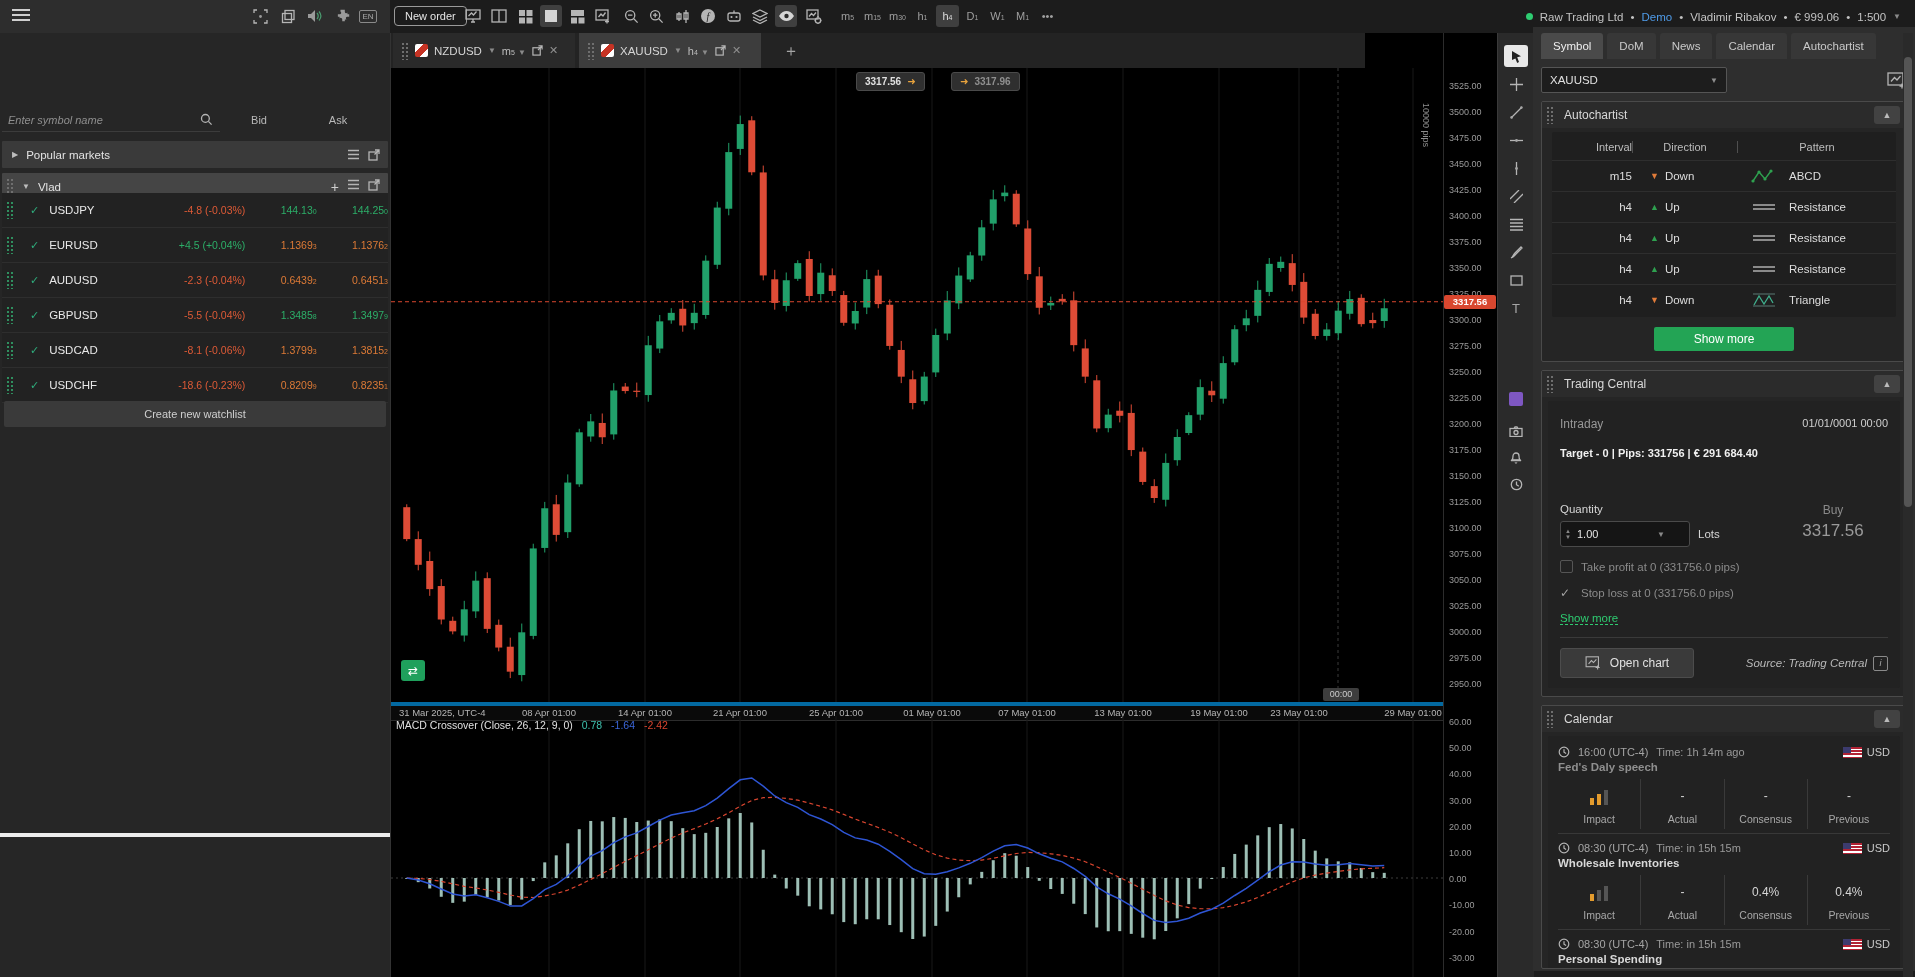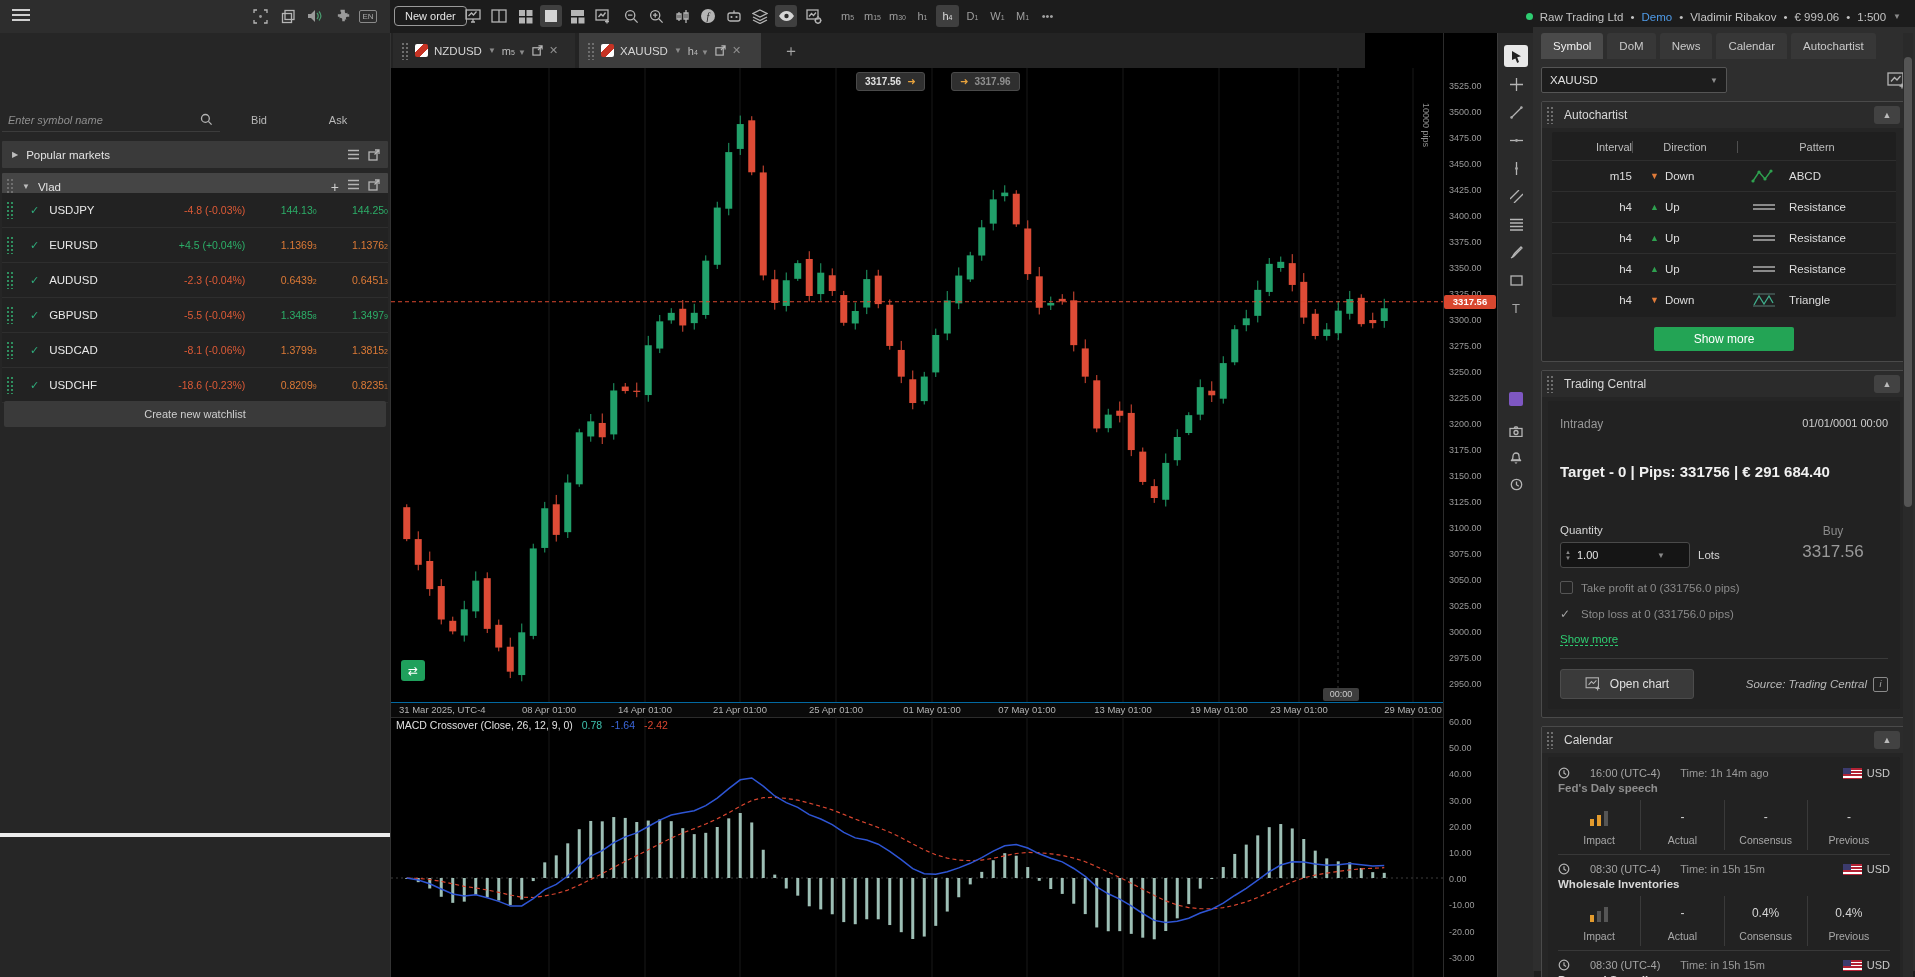--- a/index.html
+++ b/index.html
@@ -58,21 +58,21 @@
   #chartwrap{position:absolute;left:390px;top:33px;width:1107px;height:944px;background:#000;border-left:1px solid #333;}
   #charttabs{position:absolute;left:0;top:0;width:974px;height:35px;background:#232323;}
   .ctab{position:absolute;top:0;height:35px;display:flex;align-items:center;gap:6px;padding:0 8px;box-sizing:border-box;cursor:pointer;}
   .ctab .flag{width:13px;height:13px;border-radius:2px;background:linear-gradient(135deg,#fff 32%,#c63324 32%,#c63324 68%,#fff 68%);}
   .ctab .sym{color:#d5d5d5;font-size:11.5px;}
   .ctab .car{color:#8a8a8a;font-size:8px;}
   .ctab .tf{color:#bdbdbd;font-size:11px;}
   .ctab .mini{color:#8f8f8f;font-size:11px;}
   .plus-tab{position:absolute;top:8px;left:392px;color:#a5a5a5;font-size:16px;cursor:pointer;}
   #mainchart{position:absolute;left:0;top:35px;}
-  #datestrip{position:absolute;left:0;top:669px;width:1053px;height:14px;background:#0a0a0a;border-top:1px solid #0369a1;border-bottom:1px solid #2c2c2c;}
+  #datestrip{position:absolute;left:0;top:669px;width:1053px;height:14px;background:#0a0a0a;border-top:4px solid #0369a1;border-bottom:1px solid #2c2c2c;}
   .dtick{position:absolute;top:1px;font-size:9.5px;color:#b5b5b5;white-space:nowrap;}
   #macdchart{position:absolute;left:0;top:683px;}
   #macd-label{position:absolute;left:5px;top:686px;font-size:10.5px;color:#e0e0e0;white-space:nowrap;}
   #macd-label .v1{color:#3fc1ae;margin-left:6px;} #macd-label .v2{color:#3b66d8;margin-left:6px;} #macd-label .v3{color:#d9452f;margin-left:6px;}
   .pill{position:absolute;top:39px;height:17px;background:#2f2f2f;border:1px solid #4a4a4a;border-radius:3px;
         display:flex;align-items:center;gap:6px;padding:0 8px;font-size:10px;font-weight:bold;cursor:pointer;}
   .pill .arr{color:#e8a33d;font-size:10px;}
   .pips-vert{position:absolute;left:1030px;top:70px;writing-mode:vertical-rl;font-size:9px;color:#8d8d8d;}
   .jump-btn{position:absolute;left:10px;top:627px;width:24px;height:21px;background:#1fa05c;border-radius:3px;color:#fff;
             display:flex;align-items:center;justify-content:center;font-size:12px;cursor:pointer;}
@@ -111,21 +111,21 @@
   .ac-c1{width:80px;text-align:right;} .ac-c2{width:105px;display:flex;align-items:center;justify-content:flex-start;padding-left:18px;box-sizing:border-box;gap:6px;}
   .ac-c3{flex:1;display:flex;align-items:center;gap:12px;padding-left:14px;}
   .ac-head .ac-c2{justify-content:center;padding-left:0;} .ac-head .ac-c3{justify-content:center;padding-left:0;}
   .ac-head span{position:relative;}
   .dir-up{color:#2ea04f;font-size:9px;} .dir-down{color:#e07b39;font-size:9px;}
   .showmore-btn{display:block;margin:10px auto 10px auto;width:140px;height:24px;background:#23a455;border:0;border-radius:2px;
                 color:#fff;font-size:12px;cursor:pointer;}
   .tc-body{padding:4px 12px 10px 12px;background:#222;margin:4px 6px 8px 6px;border-radius:2px;}
   .tc-row1{display:flex;justify-content:space-between;margin-top:12px;font-size:12px;}
   .tc-row1 .per{color:#979797;} .tc-row1 .ts{color:#cfcfcf;font-size:11px;}
-  .tc-target{margin-top:32px;color:#f0f0f0;font-weight:bold;font-size:15px;}
+  .tc-target{margin-top:16px;color:#f0f0f0;font-weight:bold;font-size:11px;}
   .q-grid{display:flex;margin-top:44px;}
   .q-left{flex:1;} .q-right{width:110px;text-align:center;}
   .q-label{color:#d5d5d5;font-size:11.5px;}
   .q-inputrow{display:flex;align-items:center;gap:8px;margin-top:6px;}
   .q-input{width:128px;height:24px;background:#151515;border:1px solid #4a4a4a;border-radius:3px;display:flex;align-items:center;}
   .q-input .step{width:14px;color:#888;font-size:6px;line-height:6px;text-align:center;}
   .q-input input{background:transparent;border:0;outline:none;color:#e5e5e5;font-size:11px;width:78px;}
   .q-input .car{color:#888;font-size:8px;margin-right:6px;}
   .buy-label{color:#8a8a8a;font-size:12px;} .buy-price{color:#9a9a9a;font-size:17px;margin-top:4px;}
   .chk-row{display:flex;align-items:center;gap:8px;margin-top:13px;color:#8a8a8a;font-size:11.5px;}
@@ -135,21 +135,21 @@
   .tc-div{border-top:1px solid #3a3a3a;margin-top:12px;}
   .tc-foot{display:flex;align-items:center;margin-top:10px;}
   .openchart-btn{width:132px;height:28px;background:#3a3a3a;border:1px solid #4c4c4c;border-radius:3px;color:#e0e0e0;font-size:12px;
                  display:flex;align-items:center;justify-content:center;gap:8px;cursor:pointer;}
   .src{margin-left:auto;font-style:italic;color:#b9b9b9;font-size:11.5px;display:flex;align-items:center;gap:6px;}
   .info-i{width:13px;height:13px;border:1px solid #8a8a8a;border-radius:2px;font-size:9px;font-style:italic;text-align:center;line-height:13px;color:#aaa;}
   
   .cal-body{background:#222;margin:4px 6px 6px 6px;border-radius:2px;padding:2px 10px;}
   .ev{border-bottom:1px solid #383838;padding:8px 0 4px 0;}
   .ev:last-child{border-bottom:0;}
-  .ev-top{display:flex;align-items:center;gap:20px;color:#9a9a9a;font-size:11px;}
+  .ev-top{display:flex;align-items:center;gap:8px;color:#9a9a9a;font-size:11px;}
   .ev-top .tm{color:#a5a5a5;}
   .ev-top .flagwrap{margin-left:auto;display:flex;align-items:center;gap:5px;color:#c9c9c9;}
   .usflag{width:19px;height:11px;background:repeating-linear-gradient(#b22234 0 1.6px,#fff 1.6px 3.2px);position:relative;}
   .usflag:before{content:"";position:absolute;left:0;top:0;width:8px;height:6px;background:#3c3b6e;}
   .ev-name{color:#d8d8d8;font-weight:bold;font-size:11.5px;margin-top:3px;}
   .ev-name.dim{color:#8f8f8f;}
   .ev-vals{display:flex;margin-top:6px;}
   .ev-cell{flex:1;text-align:center;border-left:1px solid #3a3a3a;}
   .ev-cell:first-child{border-left:0;}
   .ev-val{height:34px;display:flex;align-items:center;justify-content:center;color:#d5d5d5;font-size:12px;}

